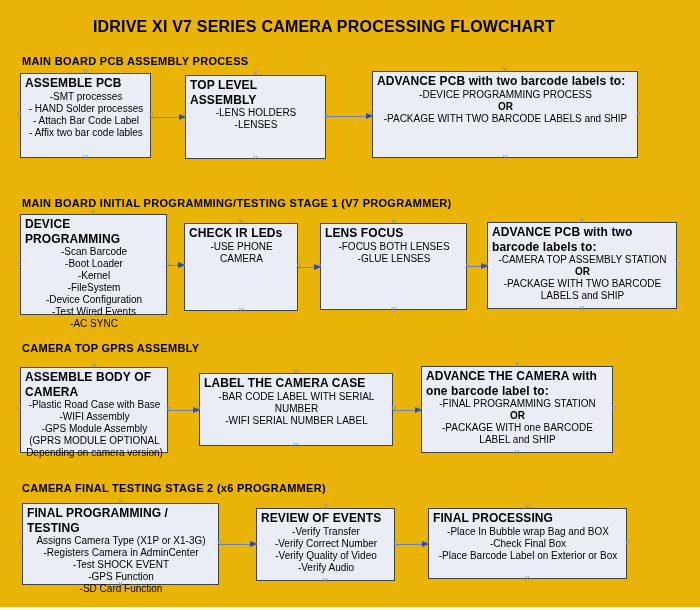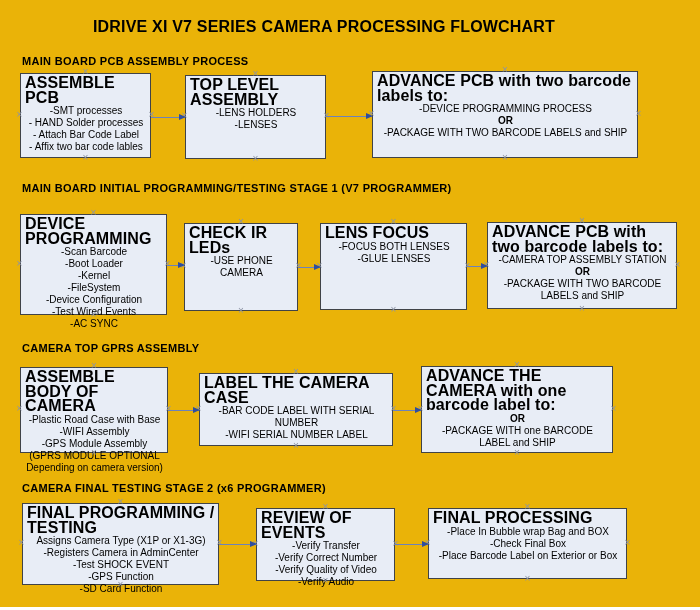--- a/index.html
+++ b/index.html
@@ -1,21 +1,21 @@
 <!DOCTYPE html>
 <html><head>
 <meta charset="utf-8">
 <style>
   html,body{margin:0;padding:0;background:#ffffff;}
   body{width:700px;height:610px;position:relative;font-family:"Liberation Sans",sans-serif;color:#000;}
   .canvas{position:absolute;left:0;top:0;width:700px;height:607px;background:#eab308;overflow:hidden;}
   .title{position:absolute;top:18px;left:0;width:648px;text-align:center;font-size:16px;font-weight:bold;letter-spacing:.2px;margin:0;}
   .sh{position:absolute;font-size:11px;font-weight:bold;letter-spacing:.3px;white-space:nowrap;}
   .box{position:absolute;background:#e8edf6;border:1.5px solid #404347;box-sizing:border-box;padding:2px 3px 0 4px;}
-  .bt{font-size:16px;font-weight:bold;line-height:14.5px;letter-spacing:.1px;}
+  .bt{font-size:12px;font-weight:bold;line-height:14.5px;letter-spacing:.1px;}
   .bl{font-size:10px;line-height:12px;text-align:center;}
   .bl.bold{font-weight:bold;}
   .cp{position:absolute;color:#8d94a5;font-size:10px;line-height:8px;width:9px;height:9px;text-align:center;font-weight:400;}
   .cp-t{top:-6px;left:calc(50% - 4.5px);}
   .cp-b{bottom:-6px;left:calc(50% - 4.5px);}
   .cp-l{left:-6px;top:calc(50% - 5px);}
   .cp-r{right:-6px;top:calc(50% - 5px);}
   .arrow{position:absolute;height:0;border-top:1.4px solid #6c82bb;}
   .arrow .head{position:absolute;right:-1px;top:-4.4px;width:0;height:0;border-left:7px solid #2f4e9e;border-top:3.5px solid transparent;border-bottom:3.5px solid transparent;}
 </style>
@@ -61,21 +61,21 @@
     <div class="bl">-PACKAGE WITH TWO BARCODE LABELS and SHIP</div>
   </div>
 
   <div class="arrow" style="left:151px;top:117px;width:34px">
       <i class="head"></i>
     </div>
   <div class="arrow" style="left:326px;top:116px;width:46px">
       <i class="head"></i>
     </div>
 
-  <div class="sh" style="left:22px;top:182px">MAIN BOARD INITIAL PROGRAMMING/TESTING STAGE 1 (V7 PROGRAMMER)</div>
+  <div class="sh" style="left:22px;top:197px">MAIN BOARD INITIAL PROGRAMMING/TESTING STAGE 1 (V7 PROGRAMMER)</div>
 
   <div class="box" style="left:20px;top:214px;width:147px;height:101px">
     <span class="cp cp-t">×</span>
     <span class="cp cp-b">×</span>
     <span class="cp cp-l">×</span>
     <span class="cp cp-r">×</span>
     <div class="bt">DEVICE PROGRAMMING</div>
     <div class="bl">-Scan Barcode</div>
     <div class="bl">-Boot Loader</div>
     <div class="bl">-Kernel</div>
@@ -148,20 +148,21 @@
     <div class="bl">-BAR CODE LABEL WITH SERIAL NUMBER</div>
     <div class="bl">-WIFI SERIAL NUMBER LABEL</div>
   </div>
 
   <div class="box" style="left:421px;top:366px;width:192px;height:87px">
     <span class="cp cp-t">×</span>
     <span class="cp cp-b">×</span>
     <span class="cp cp-l">×</span>
     <span class="cp cp-r">×</span>
     <div class="bt">ADVANCE THE CAMERA with one barcode label to:</div>
+    <div class="bl">-FINAL PROGRAMMING STATION</div>
     <div class="bl bold">OR</div>
     <div class="bl">-PACKAGE WITH one BARCODE LABEL and SHIP</div>
   </div>
 
   <div class="arrow" style="left:168px;top:410px;width:31px">
       <i class="head"></i>
     </div>
   <div class="arrow" style="left:393px;top:410px;width:28px">
       <i class="head"></i>
     </div>

